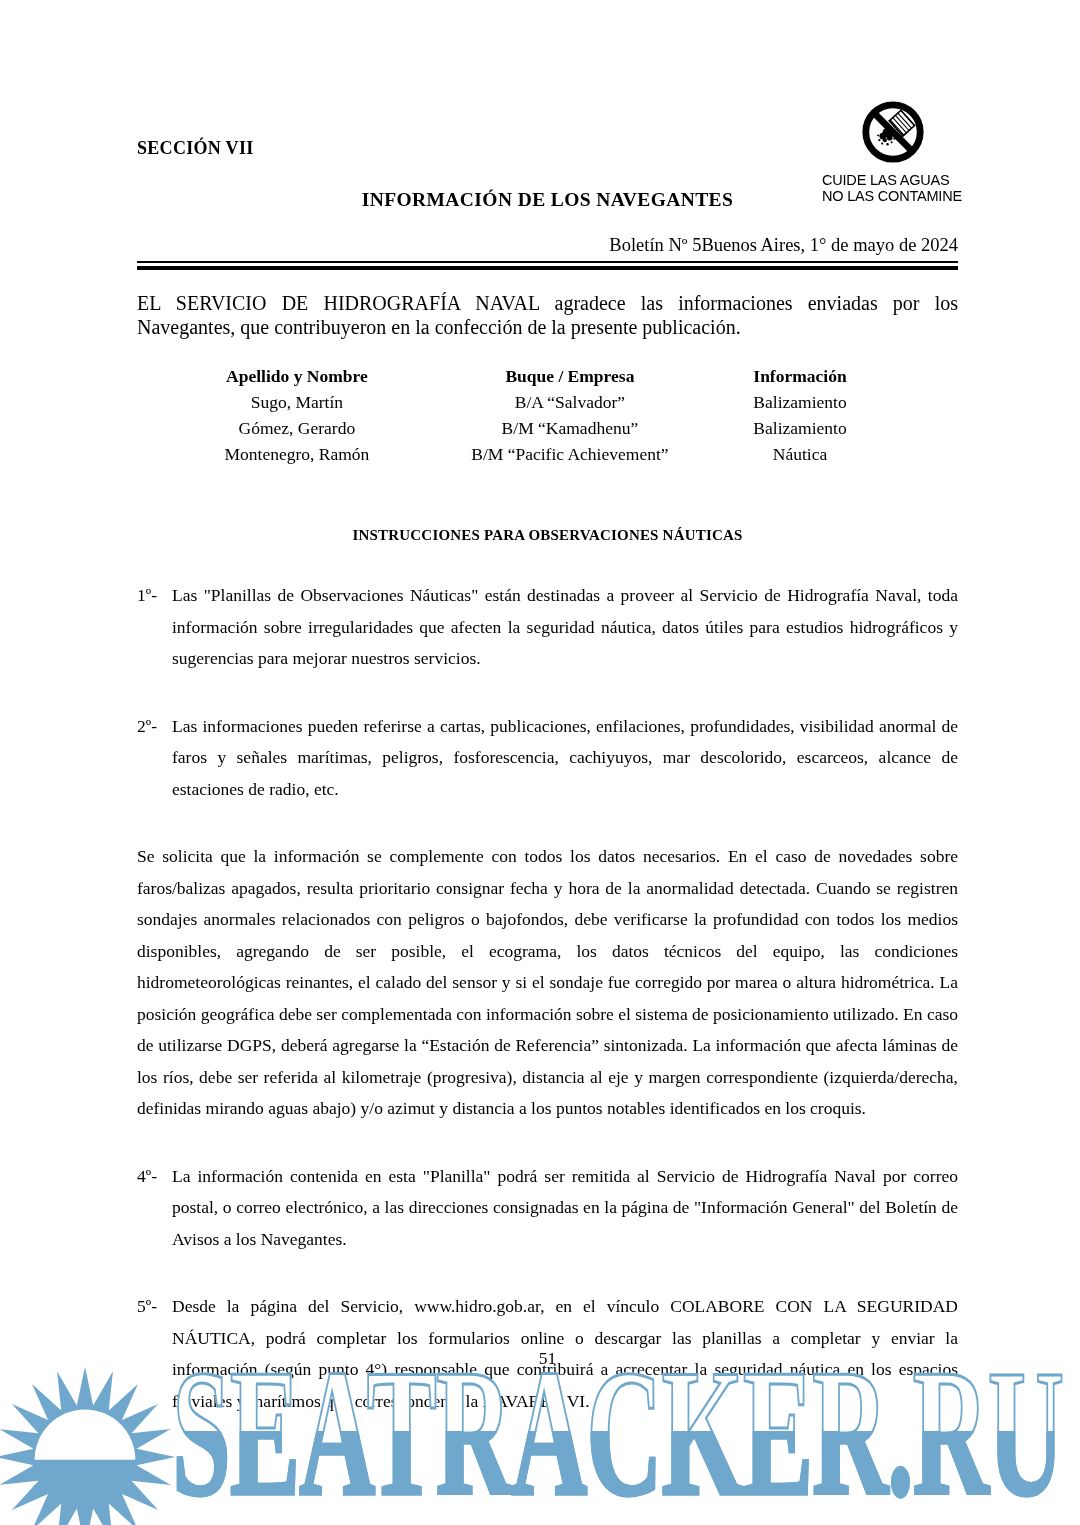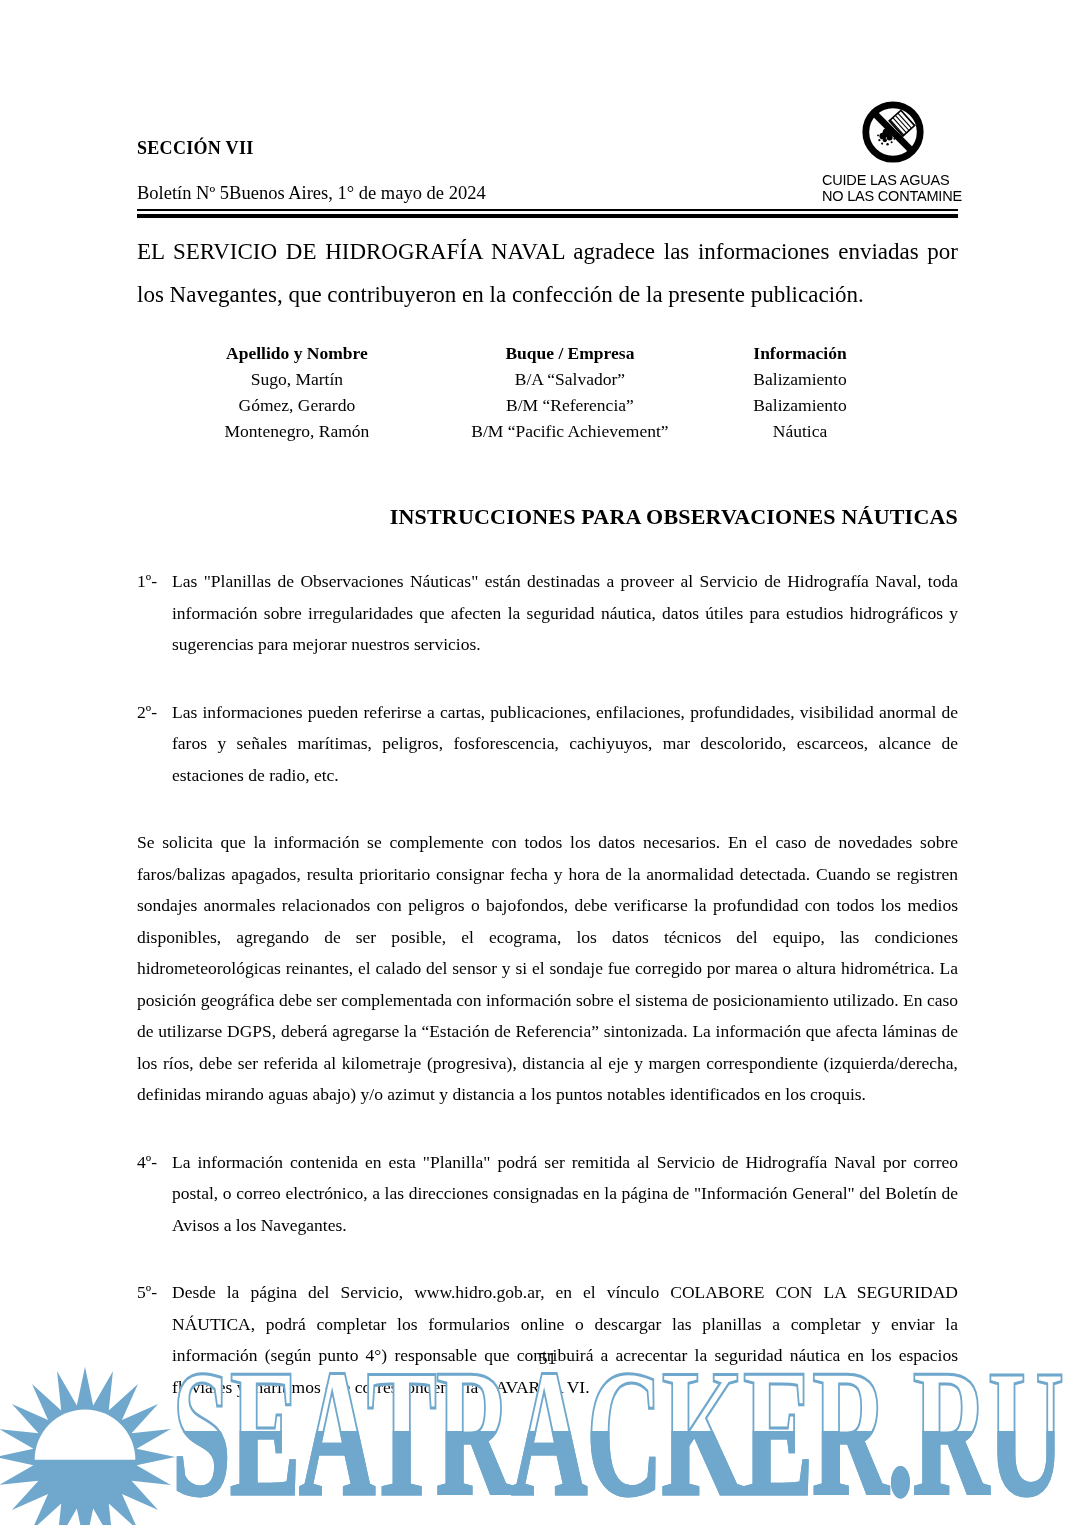--- a/index.html
+++ b/index.html
@@ -30,54 +30,54 @@
   }
   .stamp svg { display:block; margin:0 auto; }
   .stamp-caption {
     margin-top:6px;
     font-family:"Liberation Sans", sans-serif;
     font-size:14.5px; line-height:16px; letter-spacing:-0.2px;
     white-space:nowrap;
   }
   .bulletin-row {
     margin-top:24px;
-    display:flex; justify-content:flex-start; align-items:baseline;
+    display:flex; justify-content:flex-end; align-items:baseline;
     font-size:18.5px;
   }
   .rule {
     margin-top:5px;
     height:3px;
     border-top:2px solid #000;
     border-bottom:4px solid #000;
   }
   
   .intro {
-    margin-top:12px;
-    font-size:23px; line-height:43px;
+    margin-top:21px;
+    font-size:20px; line-height:24px;
     text-align:justify;
   }
   
   table.contrib {
     margin-top:24px;
     width:780px;
     border-collapse:collapse;
     font-size:17.5px;
   }
   table.contrib col.c1 { width:41%; }
   table.contrib col.c2 { width:29%; }
   table.contrib col.c3 { width:30%; }
   table.contrib th { font-weight:bold; }
   table.contrib th, table.contrib td {
     text-align:center; padding:0; height:26px;
     white-space:nowrap;
   }
   
   .instructions-title {
     margin-top:60px;
-    text-align:right; font-weight:bold; font-size:22px; letter-spacing:0.2px;
+    text-align:center; font-weight:bold; font-size:15px; letter-spacing:0.2px;
   }
   .item {
     display:flex; margin-top:36px;
   }
   .item-num {
     flex:none; width:35px;
     font-size:17.5px; line-height:31.5px;
   }
   .item-text {
     flex:1;
@@ -145,20 +145,21 @@
       <line x1="22" y1="22" x2="78" y2="78" stroke="#000" stroke-width="10"></line>
     </svg>
     <div class="stamp-caption">
       <div>CUIDE LAS AGUAS</div>
       <div>NO LAS CONTAMINE</div>
     </div>
   </div>
 
   <div class="content">
     <div class="section-title">SECCIÓN VII</div>
+    <div class="subtitle">INFORMACIÓN DE LOS NAVEGANTES</div>
 
     <div class="bulletin-row">
       <span>Boletín Nº 5</span>
       <span>Buenos Aires, 1° de mayo de 2024</span>
     </div>
     <div class="rule"></div>
 
     <div class="intro">EL SERVICIO DE HIDROGRAFÍA NAVAL agradece las informaciones enviadas por los Navegantes, que contribuyeron en la confección de la presente publicación.</div>
 
     <table class="contrib">
@@ -175,21 +176,21 @@
         </tr>
       </thead>
       <tbody>
           <tr>
           <td>Sugo, Martín</td>
           <td>B/A “Salvador”</td>
           <td>Balizamiento</td>
         </tr>
           <tr>
           <td>Gómez, Gerardo</td>
-          <td>B/M “Referencia”</td>
+          <td>B/M “Kamadhenu”</td>
           <td>Balizamiento</td>
         </tr>
           <tr>
           <td>Montenegro, Ramón</td>
           <td>B/M “Pacific Achievement”</td>
           <td>Náutica</td>
         </tr>
         </tbody>
     </table>
 

